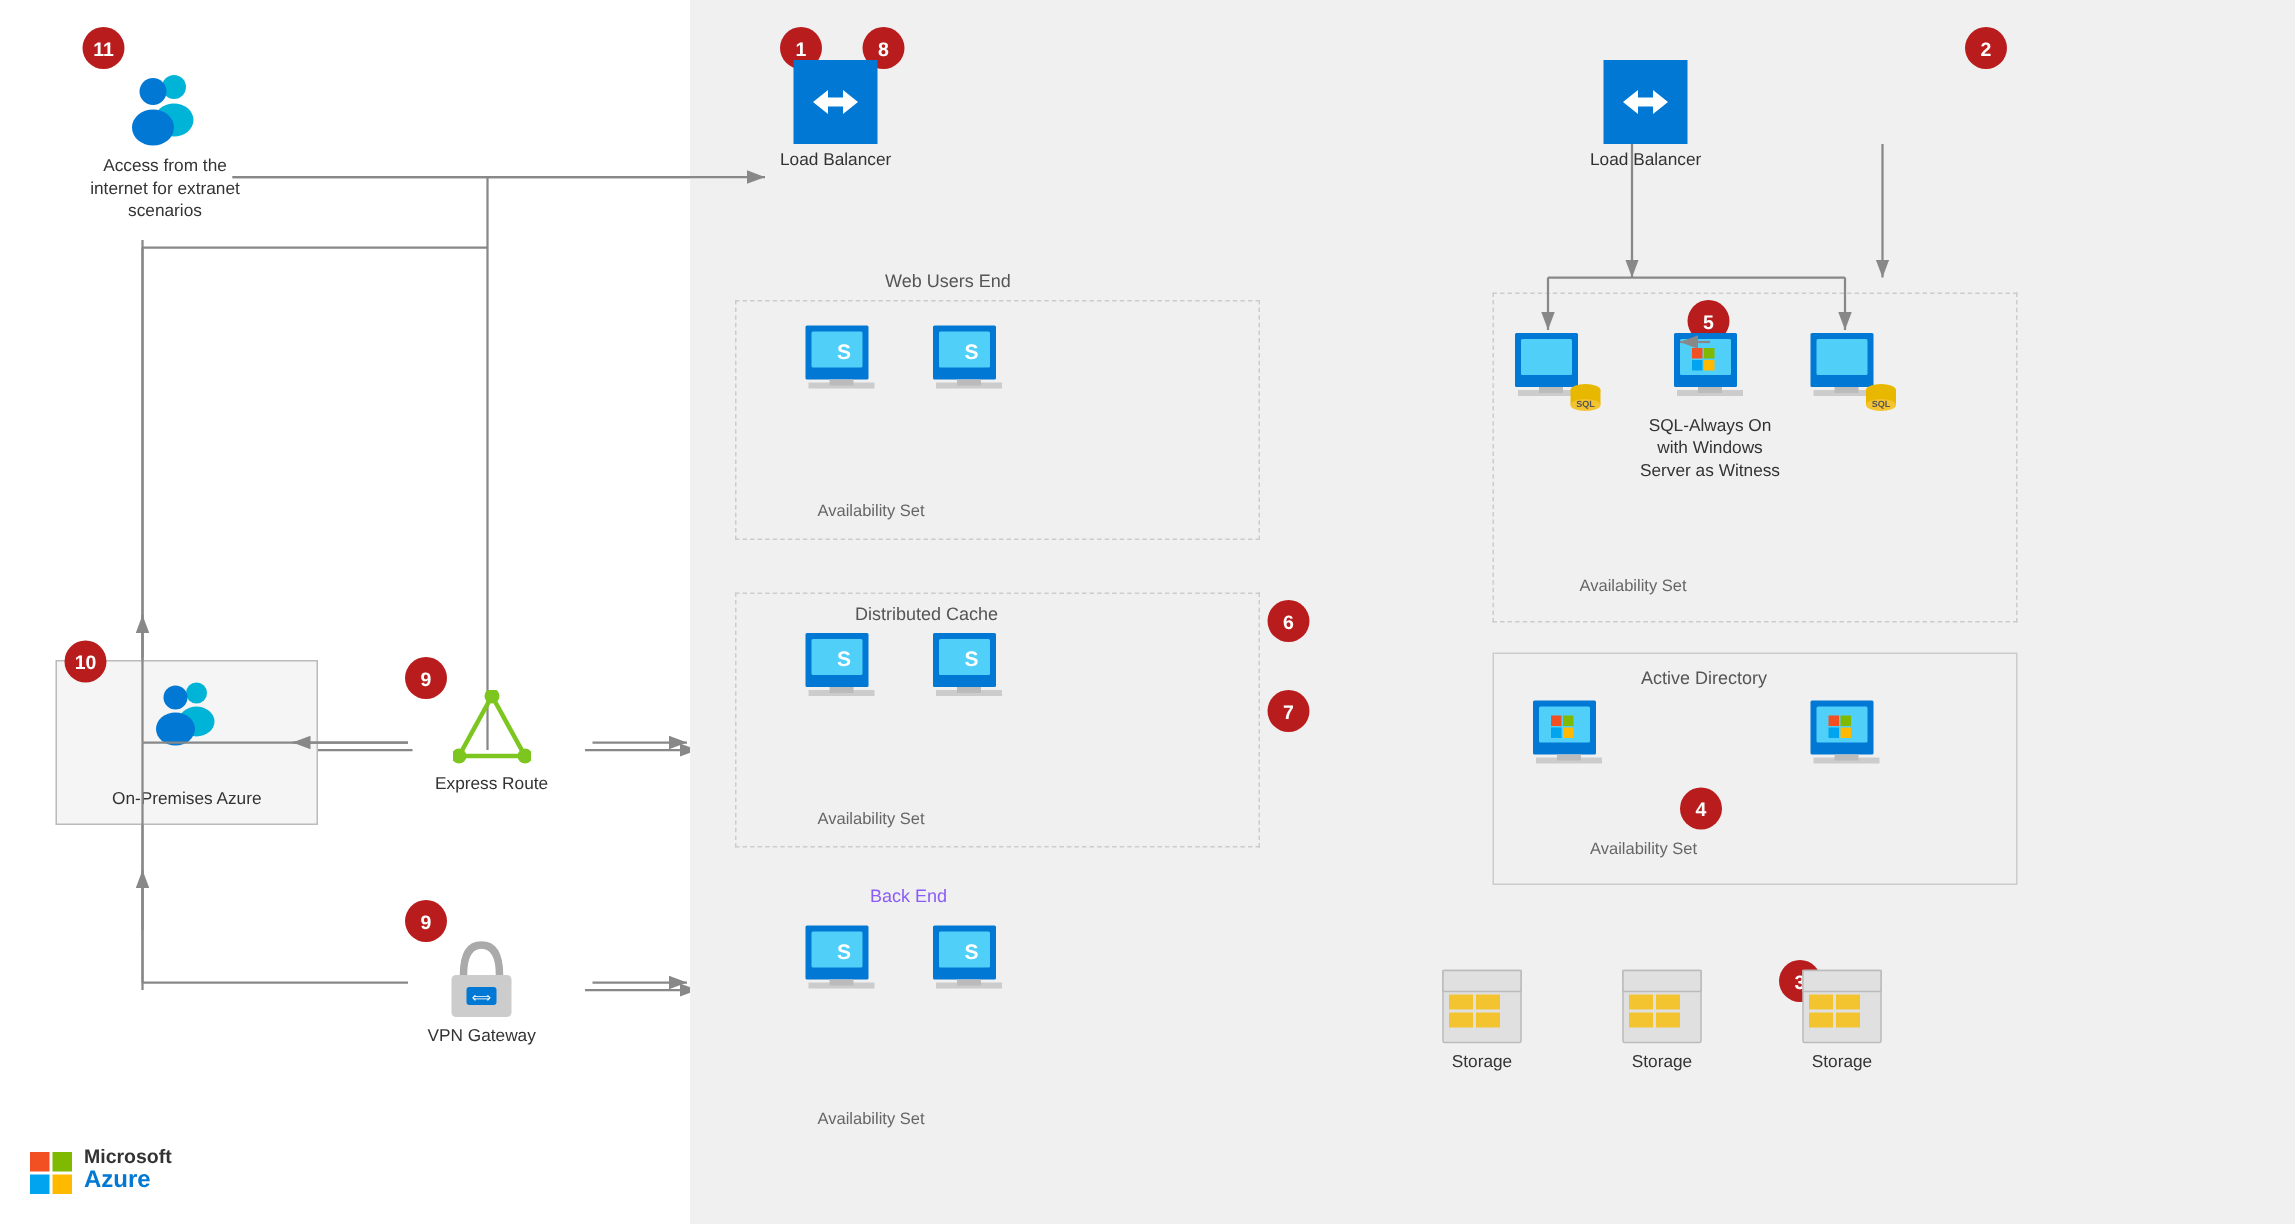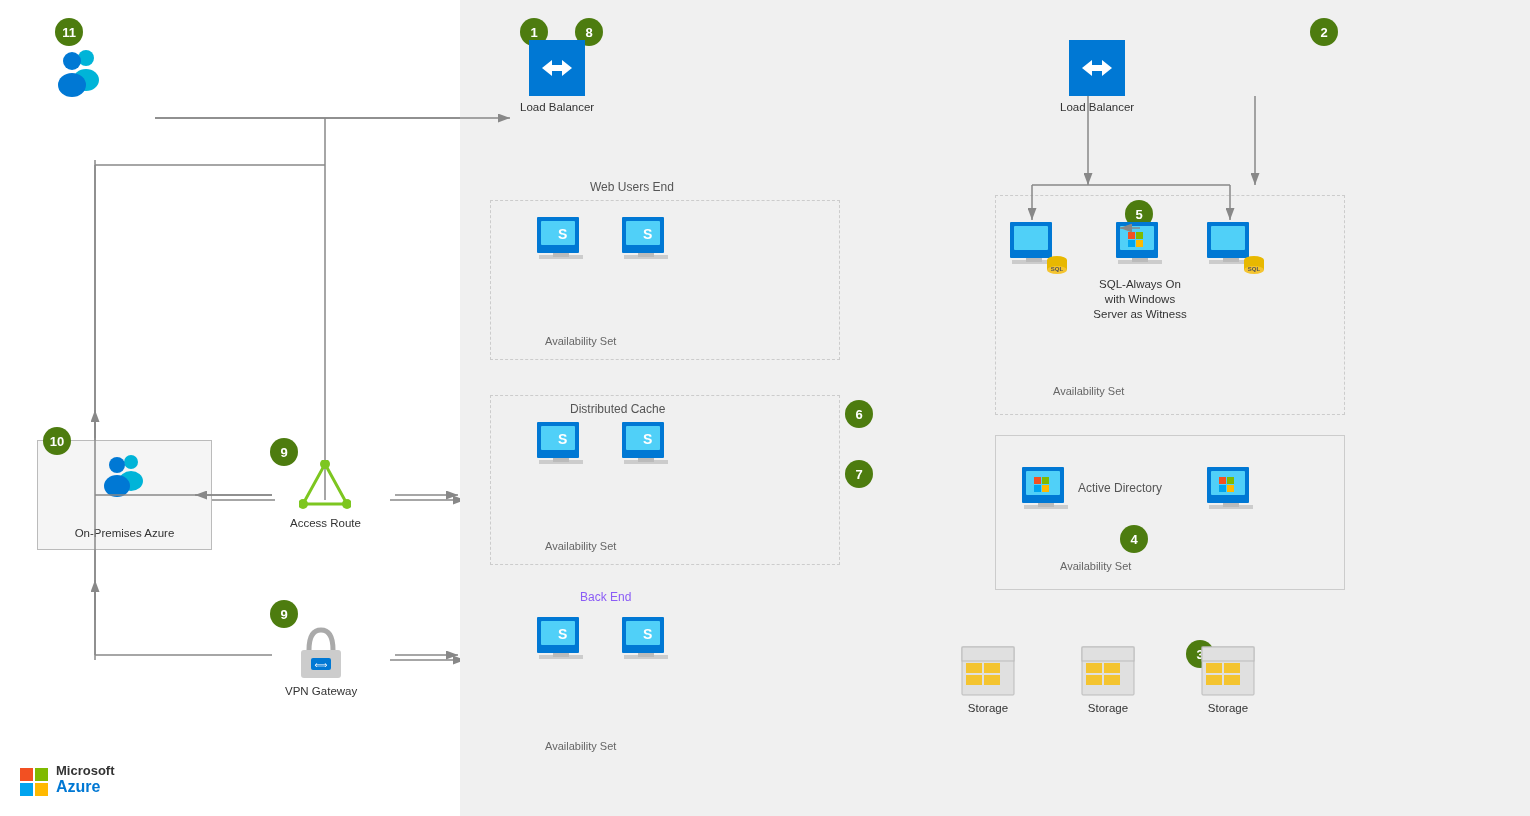--- a/index.html
+++ b/index.html
@@ -27,21 +27,21 @@
       width: 1070px;
       height: 816px;
       background: #f0f0f0;
     }
 
     
     .badge {
       width: 28px;
       height: 28px;
       border-radius: 50%;
-      background: #4d7c0f;
+      background: #b91c1c;
       color: #fff;
       font-size: 13px;
       font-weight: bold;
       display: flex;
       align-items: center;
       justify-content: center;
       position: absolute;
     }
 
     
@@ -194,20 +194,23 @@
 
   <div class="icon-wrap" style="left:50px;top:45px;">
     <svg width="60" height="55" viewBox="0 0 60 55">
 
       <circle cx="36" cy="13" r="8" fill="#00b4d8"></circle>
       <ellipse cx="36" cy="35" rx="13" ry="11" fill="#00b4d8"></ellipse>
 
       <circle cx="22" cy="16" r="9" fill="#0078d4"></circle>
       <ellipse cx="22" cy="40" rx="14" ry="12" fill="#0078d4"></ellipse>
     </svg>
+    <span class="icon-label" style="width:120px;">Access from the
+internet for extranet
+scenarios</span>
   </div>
 
   <div class="premises-box" style="left:37px;top:440px;width:175px;height:110px;text-decoration:underline;">
 
     <div class="badge" style="left:5px;top:-14px;">
       <span>10</span>
     </div>
 
     <div style="position:absolute;left:50%;top:10px;transform:translateX(-50%);">
       <svg width="56" height="48" viewBox="0 0 56 48">
@@ -225,21 +228,21 @@
   </div>
 
   <div class="icon-wrap" style="left:290px;top:460px;">
     <svg width="52" height="52" viewBox="0 0 52 52">
 
       <polygon points="26,4 48,44 4,44" fill="none" stroke="#7dc620" stroke-width="3"></polygon>
       <circle cx="26" cy="4" r="5" fill="#7dc620"></circle>
       <circle cx="48" cy="44" r="5" fill="#7dc620"></circle>
       <circle cx="4" cy="44" r="5" fill="#7dc620"></circle>
     </svg>
-    <span class="icon-label">Access Route</span>
+    <span class="icon-label">Express Route</span>
   </div>
 
   <div class="badge" style="left:270px;top:600px;">
     <span>9</span>
   </div>
 
   <div class="icon-wrap" style="left:285px;top:622px;">
     <svg width="56" height="58" viewBox="0 0 56 58">
 
       <rect x="8" y="28" width="40" height="28" rx="3" fill="#ccc"></rect>
@@ -486,21 +489,21 @@
     </div>
 
     <div style="position:absolute;left:593px;top:385px;font-size:11px;color:#666;">Availability Set</div>
 
     <div class="section-box" style="left:535px;top:435px;width:350px;height:155px;"></div>
 
     <div class="badge" style="left:660px;top:525px;">
       <span>4</span>
     </div>
 
-    <div style="position:absolute;left:618px;top:445px;font-size:12px;color:#555;margin-top:36px;">Active Directory</div>
+    <div style="position:absolute;left:634px;top:445px;font-size:12px;color:#555;">Active Directory</div>
 
     <div class="icon-wrap" style="left:560px;top:465px;">
       <div style="position:relative;">
         <svg width="52" height="50" viewBox="0 0 52 50">
           <rect x="2" y="2" width="42" height="36" rx="1" fill="#0078d4"></rect>
           <rect x="6" y="6" width="34" height="24" rx="1" fill="#50d0f8"></rect>
           <rect x="4" y="40" width="44" height="4" fill="#ccc"></rect>
           <rect x="18" y="38" width="16" height="4" fill="#bbb"></rect>
           <rect x="14" y="12" width="7" height="7" fill="#f25022"></rect>
           <rect x="22" y="12" width="7" height="7" fill="#7fba00"></rect>

